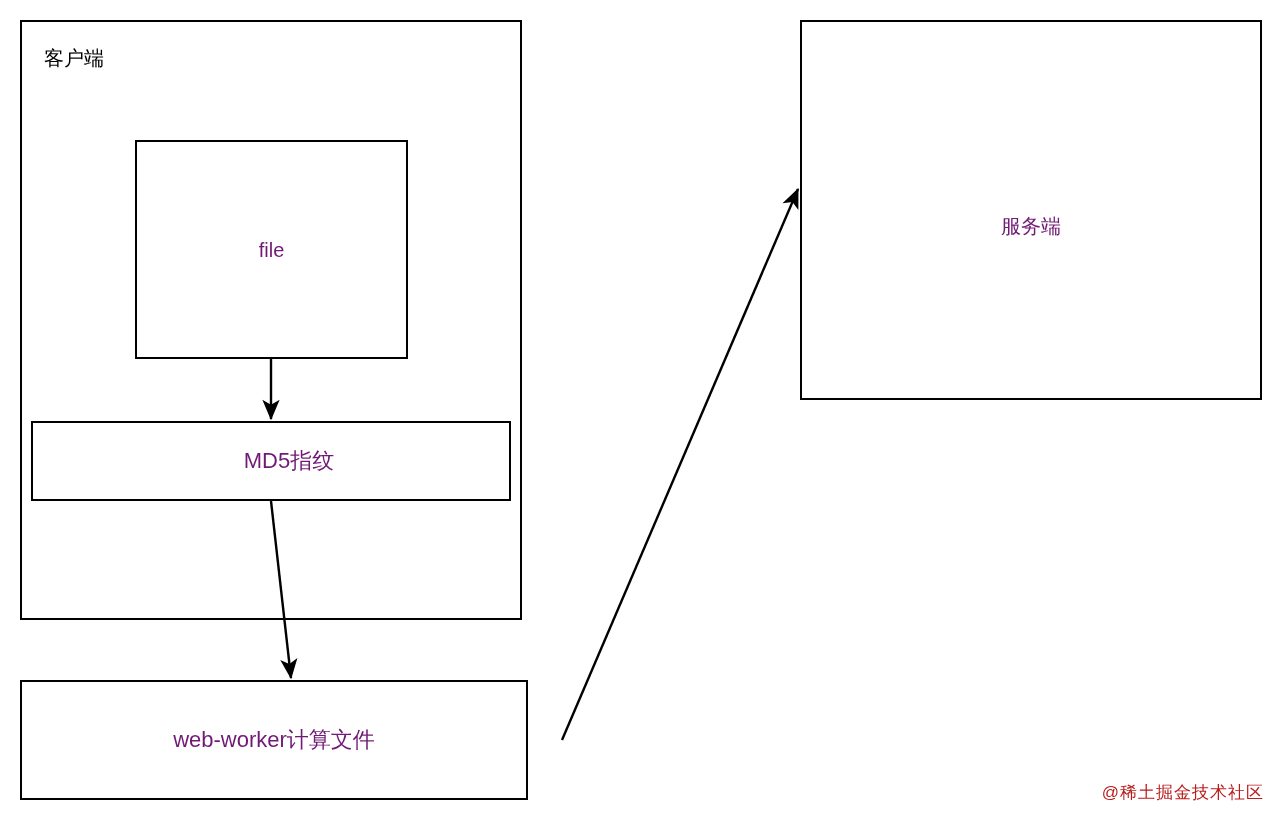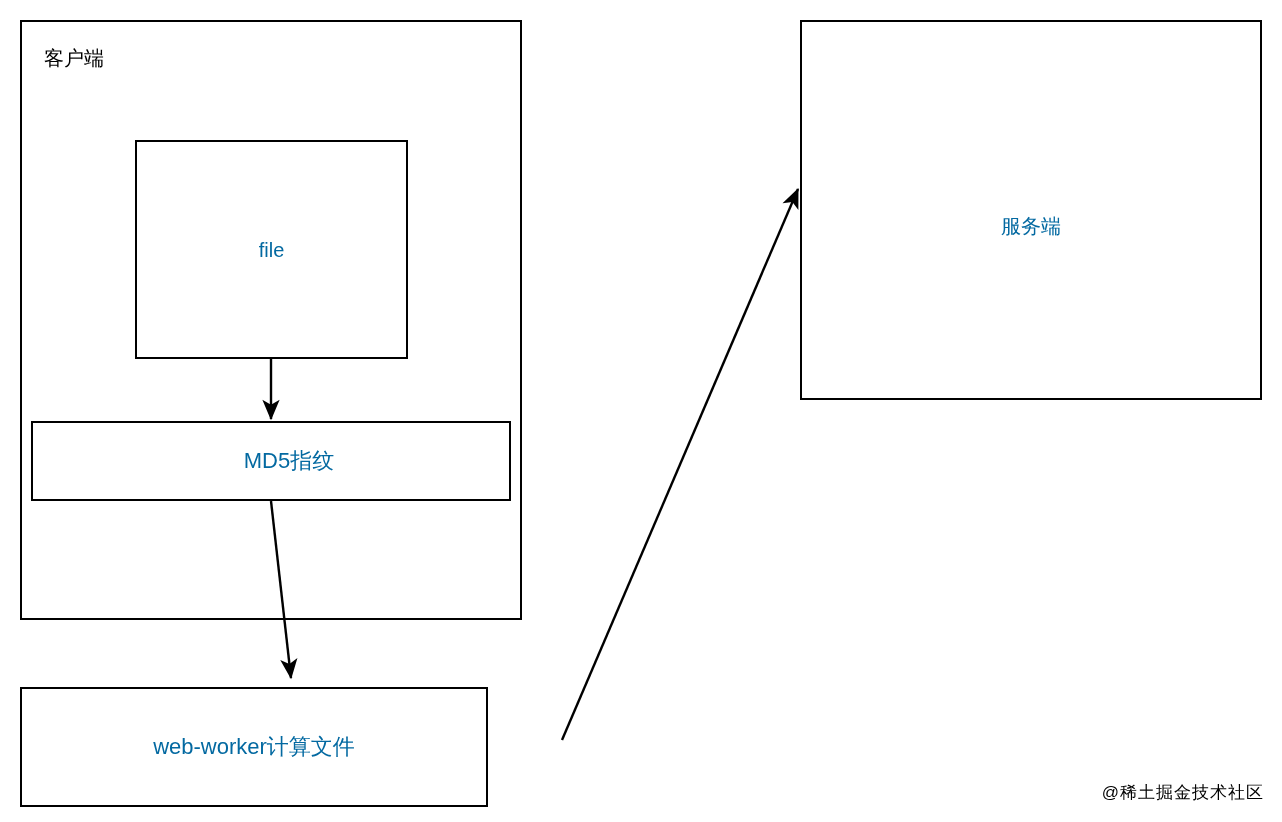--- a/index.html
+++ b/index.html
@@ -23,21 +23,21 @@
     border: 2px solid #000000;
     background: transparent;
   }
   .node-label-center {
     position: absolute;
     left: 0;
     right: 0;
     top: 50%;
     transform: translateY(-50%);
     text-align: center;
-    color: #0369a1;
+    color: #701a75;
     line-height: 1.2;
     white-space: nowrap;
   }
   
   #client-box {
     left: 20px;
     top: 20px;
     width: 502px;
     height: 600px;
   }
@@ -63,23 +63,22 @@
     left: 31px;
     top: 421px;
     width: 480px;
     height: 80px;
   }
   #md5-box .node-label-center { font-size: 22px; margin-left: 36px; }
   
   #webworker-box {
     left: 20px;
     top: 680px;
-    width: 468px;
+    width: 508px;
     height: 120px;
-    margin-top: 7px;
   }
   #webworker-box .node-label-center { font-size: 22px; }
   
   #server-box {
     left: 800px;
     top: 20px;
     width: 462px;
     height: 380px;
   }
   #server-box .node-label-center {
@@ -94,21 +93,21 @@
     top: 0;
     width: 1282px;
     height: 822px;
     pointer-events: none;
   }
   #watermark {
     position: absolute;
     right: 18px;
     bottom: 18px;
     font-size: 17px;
-    color: #000000;
+    color: #b91c1c;
     letter-spacing: 1px;
     white-space: nowrap;
   }
 </style>
 </head>
 <body>
 
 <div id="canvas">
 
   <div class="node" id="client-box">

